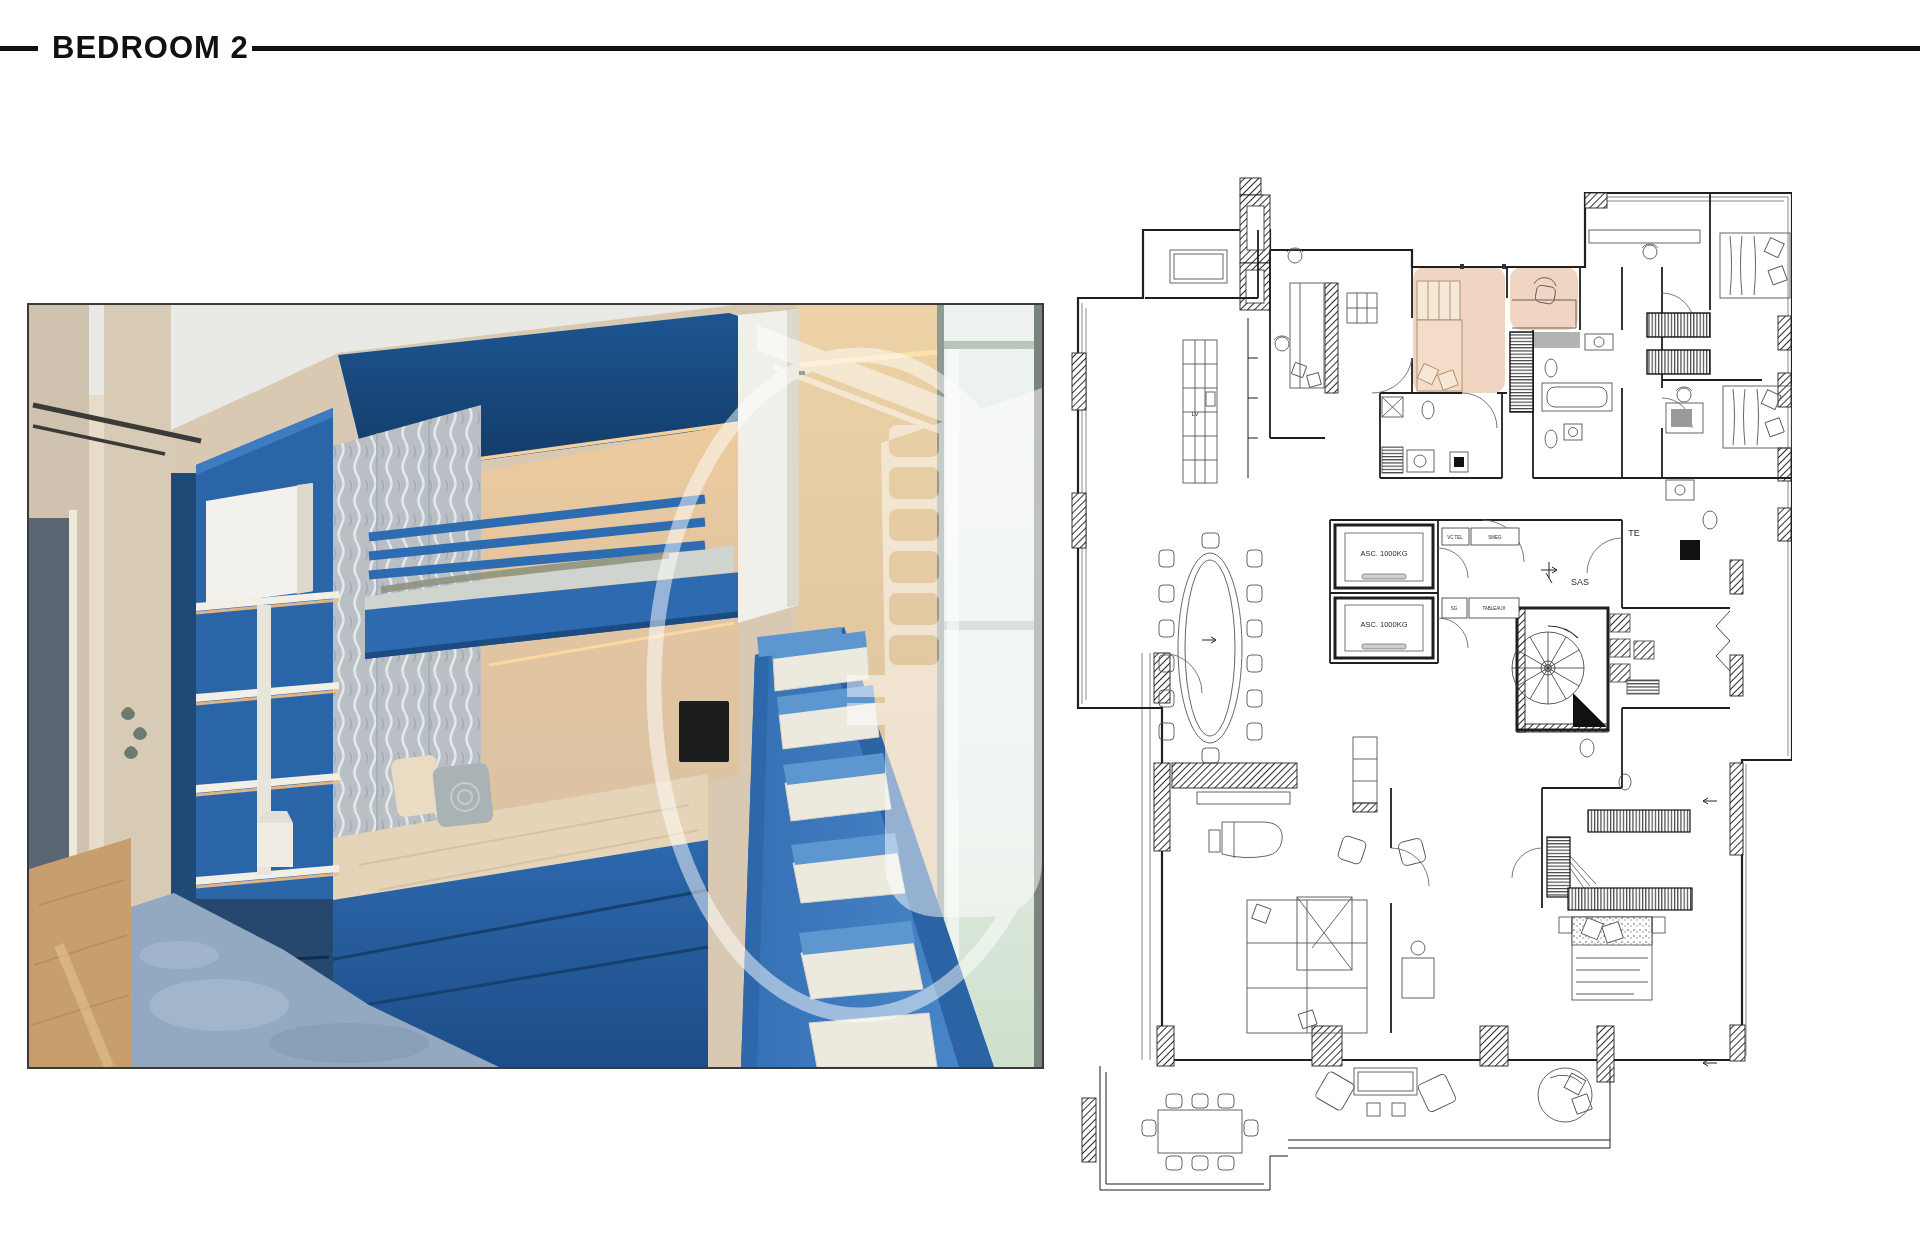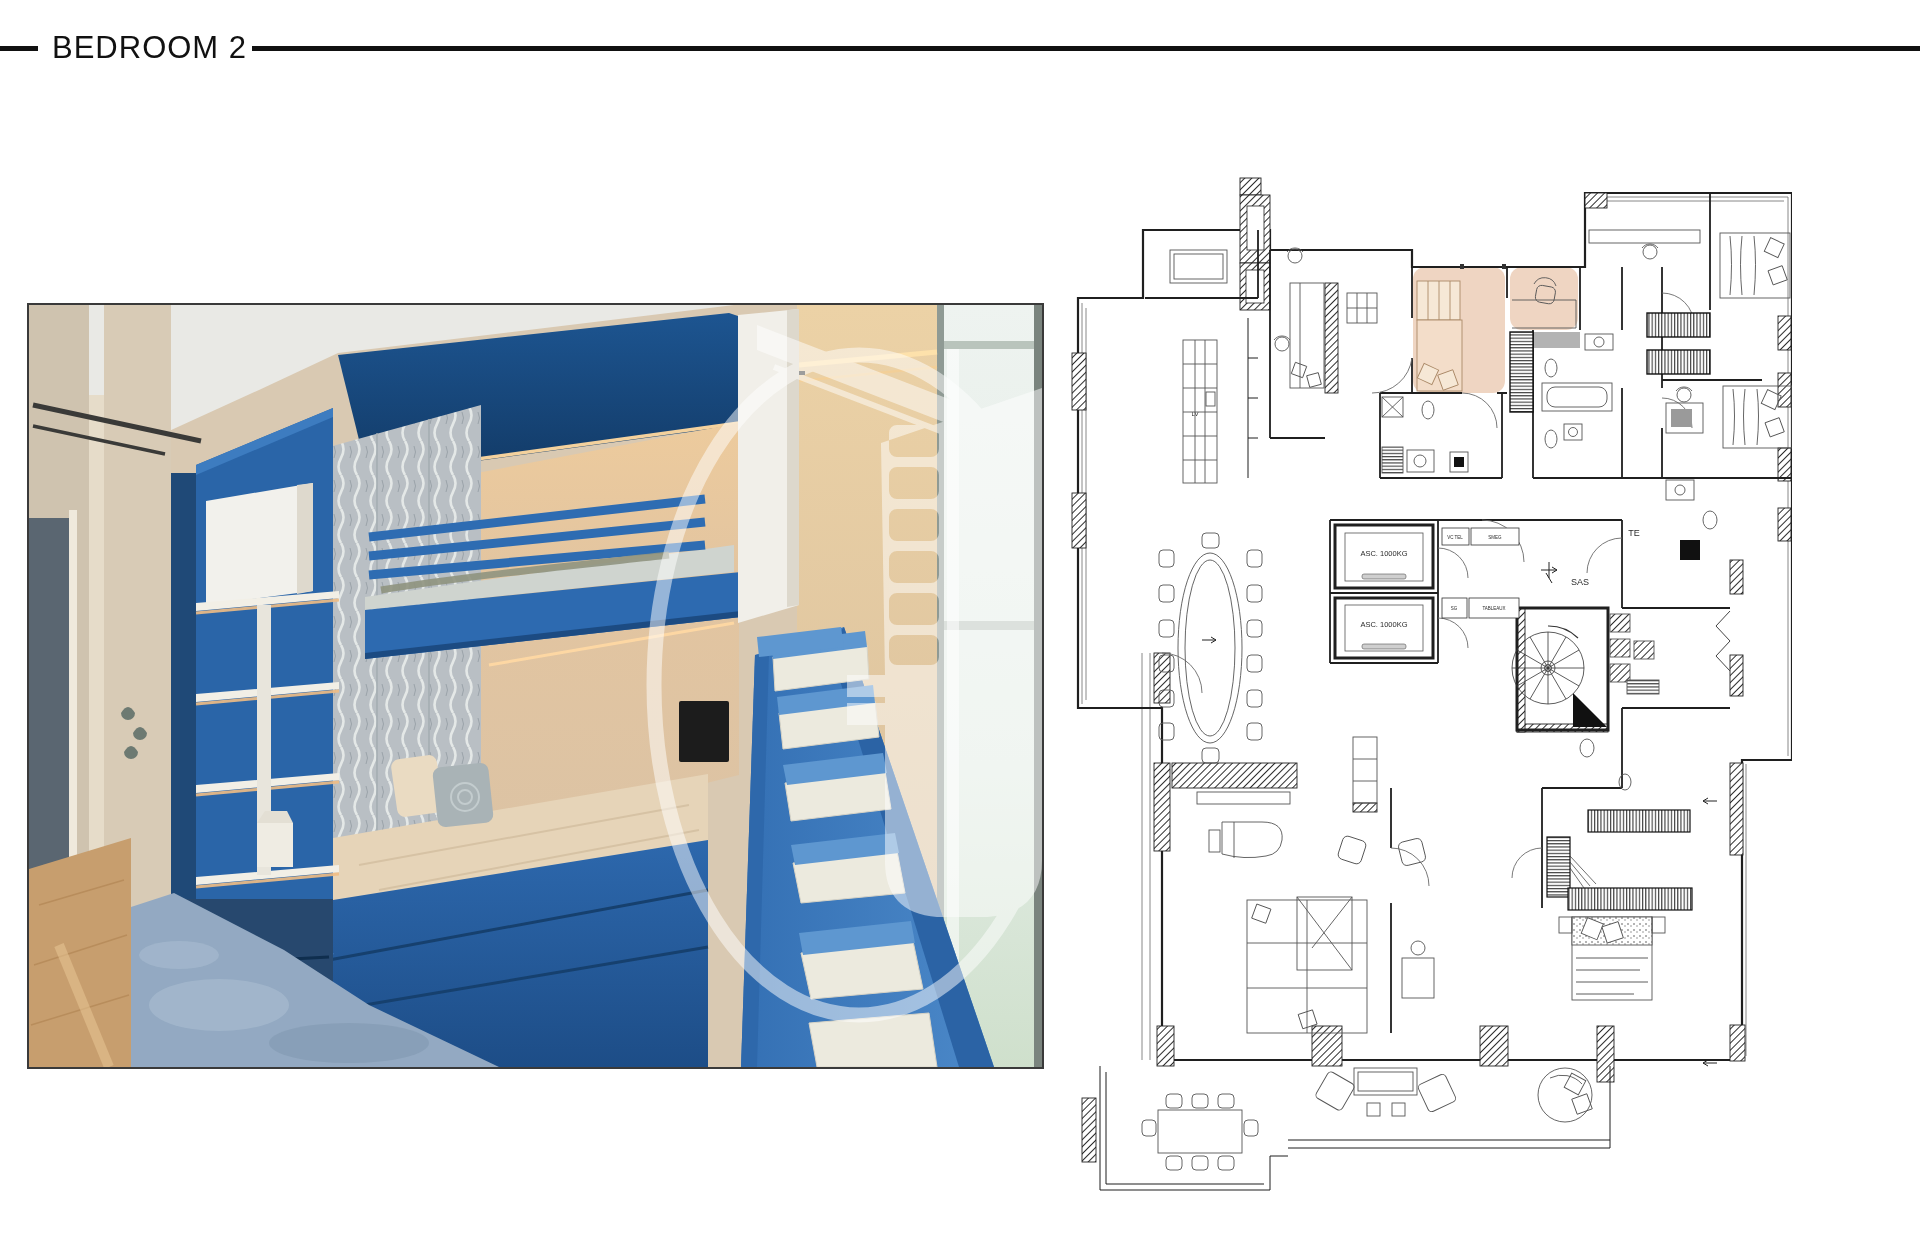--- a/index.html
+++ b/index.html
@@ -3,21 +3,21 @@
 <meta charset="utf-8">
 <style>
   html,body{margin:0;padding:0;background:#fff;}
   #page{position:relative;width:1920px;height:1260px;background:#ffffff;overflow:hidden;
         font-family:"Liberation Sans", sans-serif;}
   
   #hdr{position:absolute;left:0;top:0;width:1920px;height:90px;}
   .rule{position:absolute;background:#111;height:5px;}
   #rule-l{left:0;top:46px;width:38px;}
   #rule-r{left:252px;top:46px;width:1668px;}
-  #title{position:absolute;left:52px;top:30px;font-size:31px;font-weight:400;
+  #title{position:absolute;left:52px;top:30px;font-size:31px;font-weight:700;
          letter-spacing:1px;color:#111;white-space:nowrap;}
   
   #photo{position:absolute;left:27px;top:303px;width:1013px;height:762px;
          border:2px solid #3a3a3a;box-sizing:content-box;overflow:hidden;background:#d9c9b2;}
   #photo svg{display:block;}
   
   #plan{position:absolute;left:1062px;top:148px;width:730px;height:1050px;}
   .lbl{font-family:"Liberation Sans",sans-serif;fill:#2b2b2b;}
 </style>
 </head>

